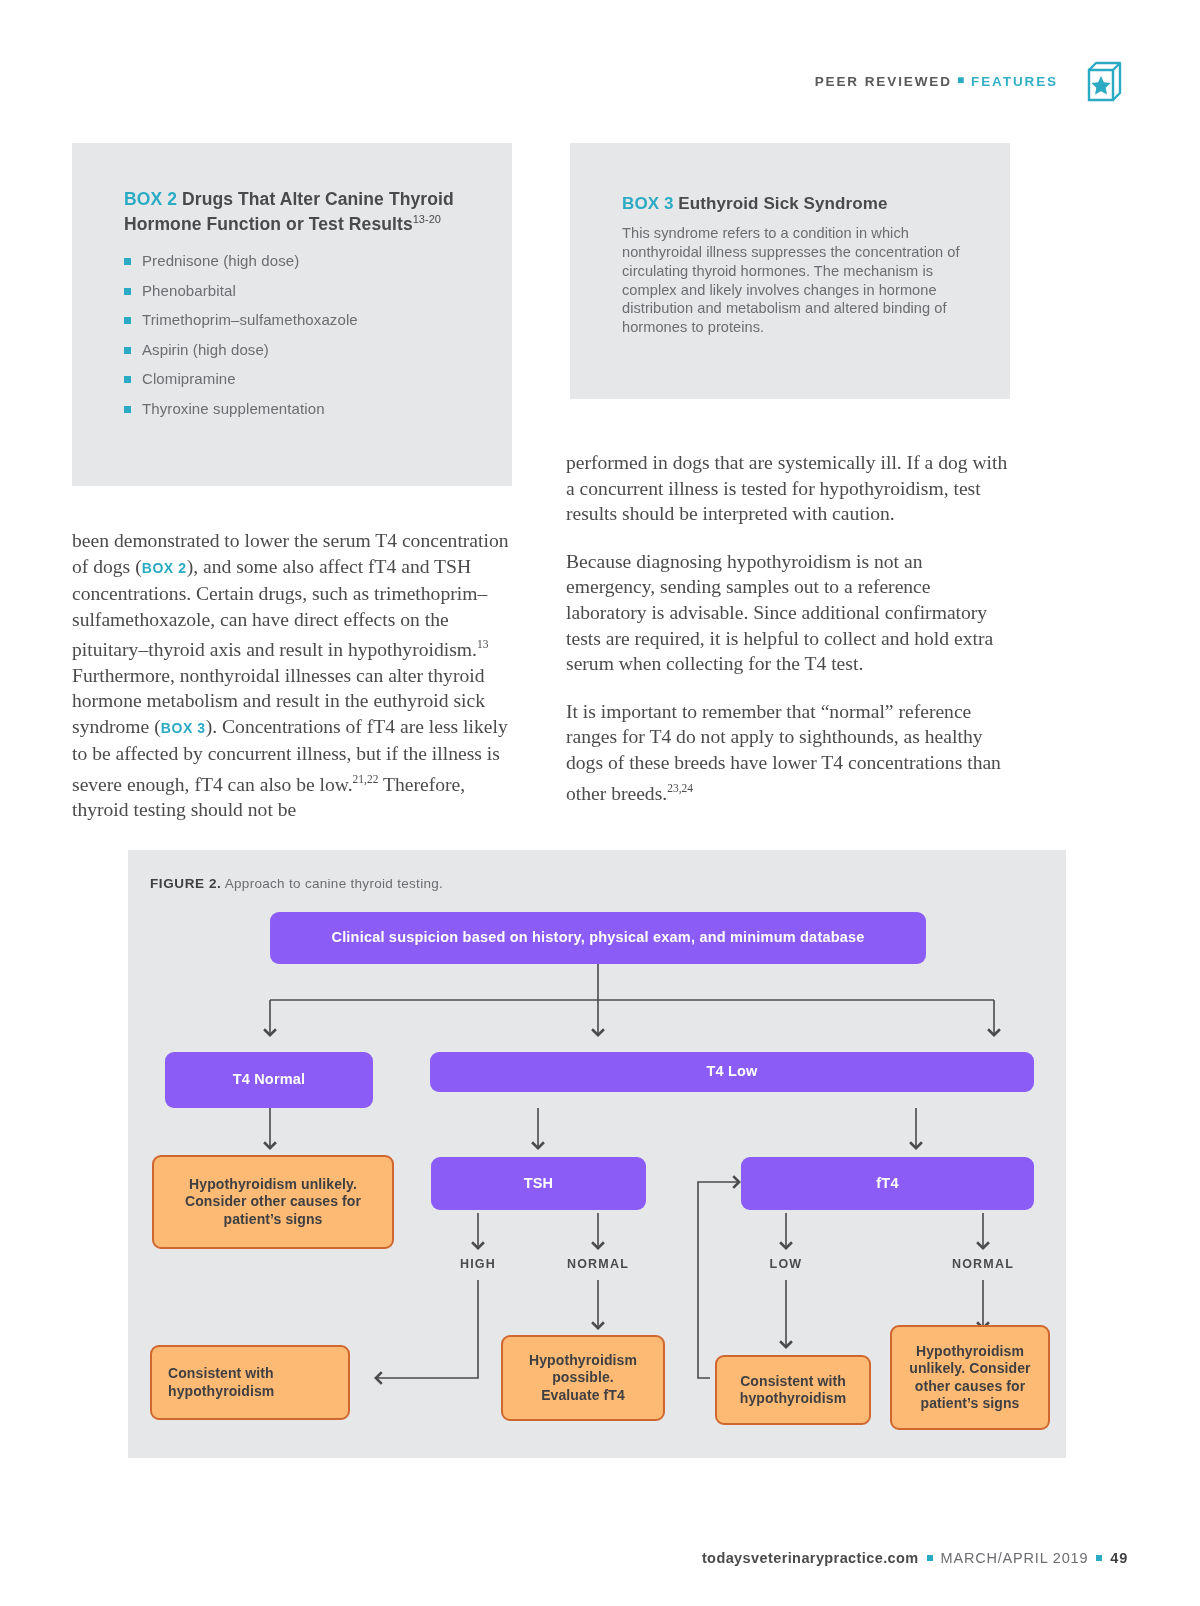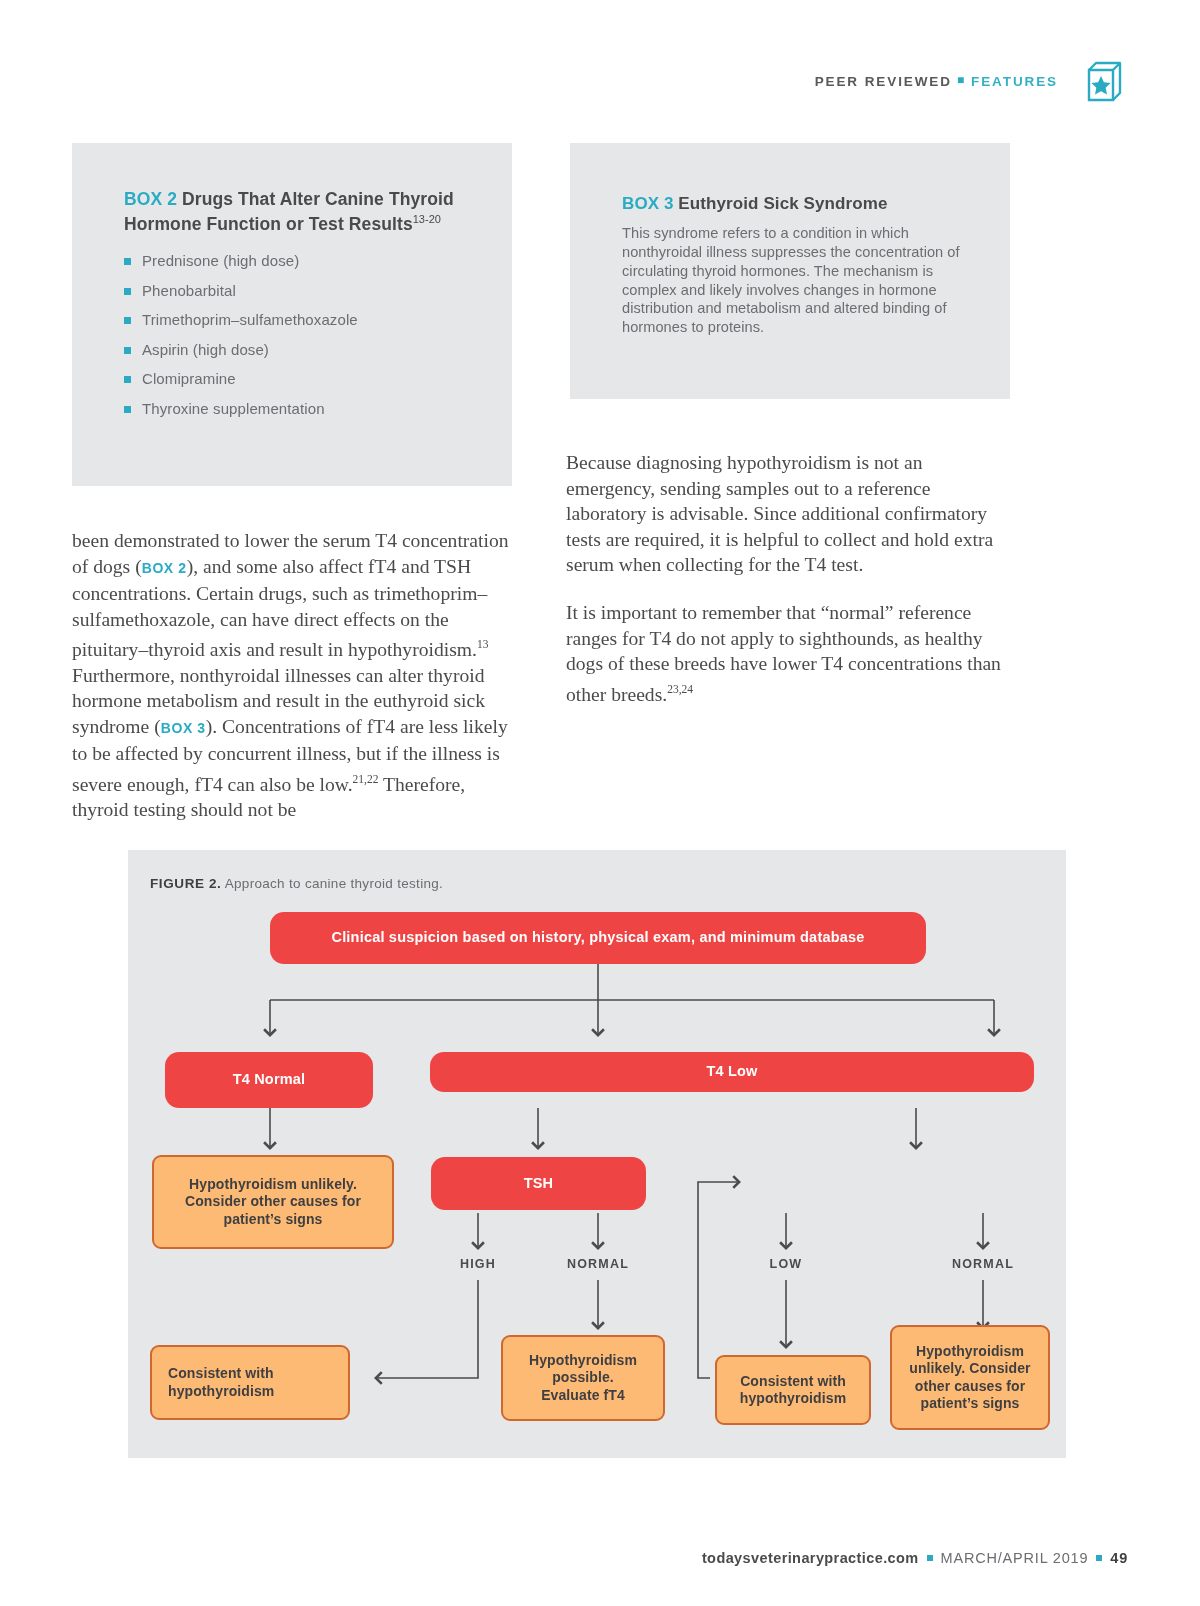--- a/index.html
+++ b/index.html
@@ -65,21 +65,21 @@
     position:absolute;left:22px;top:26px;font-size:13.5px;color:#6c6d70;letter-spacing:.3px;
   }
   .fig-cap b{color:#3f3f42;font-weight:700;letter-spacing:.6px;}
   .flow{position:absolute;left:0;top:0;width:938px;height:608px;}
   .node{
     position:absolute;box-sizing:border-box;display:flex;
     align-items:center;justify-content:center;text-align:center;
     font-weight:700;line-height:1.22;
   }
   .node.teal{
-    background:#ef4444;color:#ffffff;border-radius:14px;font-size:14.5px;letter-spacing:.2px;
+    background:#8b5cf6;color:#ffffff;border-radius:9px;font-size:14.5px;letter-spacing:.2px;
   }
   .node.white{
     background:#fdba74;border:2px solid #d0672f;border-radius:9px;
     color:#3f3f42;font-size:14px;letter-spacing:.1px;
   }
   .node.white.lefttext{justify-content:flex-start;text-align:left;padding-left:16px;}
   .lab{
     position:absolute;font-size:12.5px;font-weight:700;letter-spacing:1.2px;color:#4b4b4d;
     text-align:center;
   }
@@ -134,20 +134,21 @@
     </div>
     <p class="box-body">This syndrome refers to a condition in which nonthyroidal illness suppresses the concentration of circulating thyroid hormones. The mechanism is complex and likely involves changes in hormone distribution and metabolism and altered binding of hormones to proteins.</p>
   </div>
 </div>
 
 <div class="col" id="col-left">
   <p><span>been demonstrated to lower the serum T4 concentration of dogs (</span><span class="ref">BOX 2</span><span>), and some also affect fT4 and TSH concentrations. Certain drugs, such as trimethoprim–sulfamethoxazole, can have direct effects on the pituitary–thyroid axis and result in hypothyroidism.</span><sup>13</sup><span> Furthermore, nonthyroidal illnesses can alter thyroid hormone metabolism and result in the euthyroid sick syndrome (</span><span class="ref">BOX 3</span><span>). Concentrations of fT4 are less likely to be affected by concurrent illness, but if the illness is severe enough, fT4 can also be low.</span><sup>21,22</sup><span> Therefore, thyroid testing should not be</span></p>
 </div>
 
 <div class="col" id="col-right">
+  <p>performed in dogs that are systemically ill. If a dog with a concurrent illness is tested for hypothyroidism, test results should be interpreted with caution.</p>
   <p>Because diagnosing hypothyroidism is not an emergency, sending samples out to a reference laboratory is advisable. Since additional confirmatory tests are required, it is helpful to collect and hold extra serum when collecting for the T4 test.</p>
   <p><span>It is important to remember that “normal” reference ranges for T4 do not apply to sighthounds, as healthy dogs of these breeds have lower T4 concentrations than other breeds.</span><sup>23,24</sup></p>
 </div>
 
 <div id="figure">
   <div class="fig-cap">
     <b>FIGURE 2.</b><span> Approach to canine thyroid testing.</span>
   </div>
 
   <svg class="flow" viewBox="0 0 938 608">
@@ -190,20 +191,21 @@
   <div class="node teal" style="left:142px;top:62px;width:656px;height:52px;">Clinical suspicion based on history, physical exam, and minimum database</div>
 
   <div class="node teal" style="left:37px;top:202px;width:208px;height:56px;">T4 Normal</div>
 
   <div class="node teal" style="left:302px;top:202px;width:604px;height:40px;">T4 Low</div>
 
   <div class="node white" style="left:24px;top:305px;width:242px;height:94px;padding:0 12px;">Hypothyroidism unlikely. Consider other causes for patient’s signs</div>
 
   <div class="node teal" style="left:303px;top:307px;width:215px;height:53px;">TSH</div>
 
+  <div class="node teal" style="left:613px;top:307px;width:293px;height:53px;">fT4</div>
 
   <div class="lab" style="left:310px;top:407px;width:80px;">HIGH</div>
   <div class="lab" style="left:420px;top:407px;width:100px;">NORMAL</div>
   <div class="lab" style="left:618px;top:407px;width:80px;">LOW</div>
   <div class="lab" style="left:805px;top:407px;width:100px;">NORMAL</div>
 
   <div class="node white lefttext" style="left:22px;top:495px;width:200px;height:75px;">Consistent with hypothyroidism</div>
 
   <div class="node white" style="left:373px;top:485px;width:164px;height:86px;padding:0 20px;">Hypothyroidism possible. Evaluate fT4</div>
 

